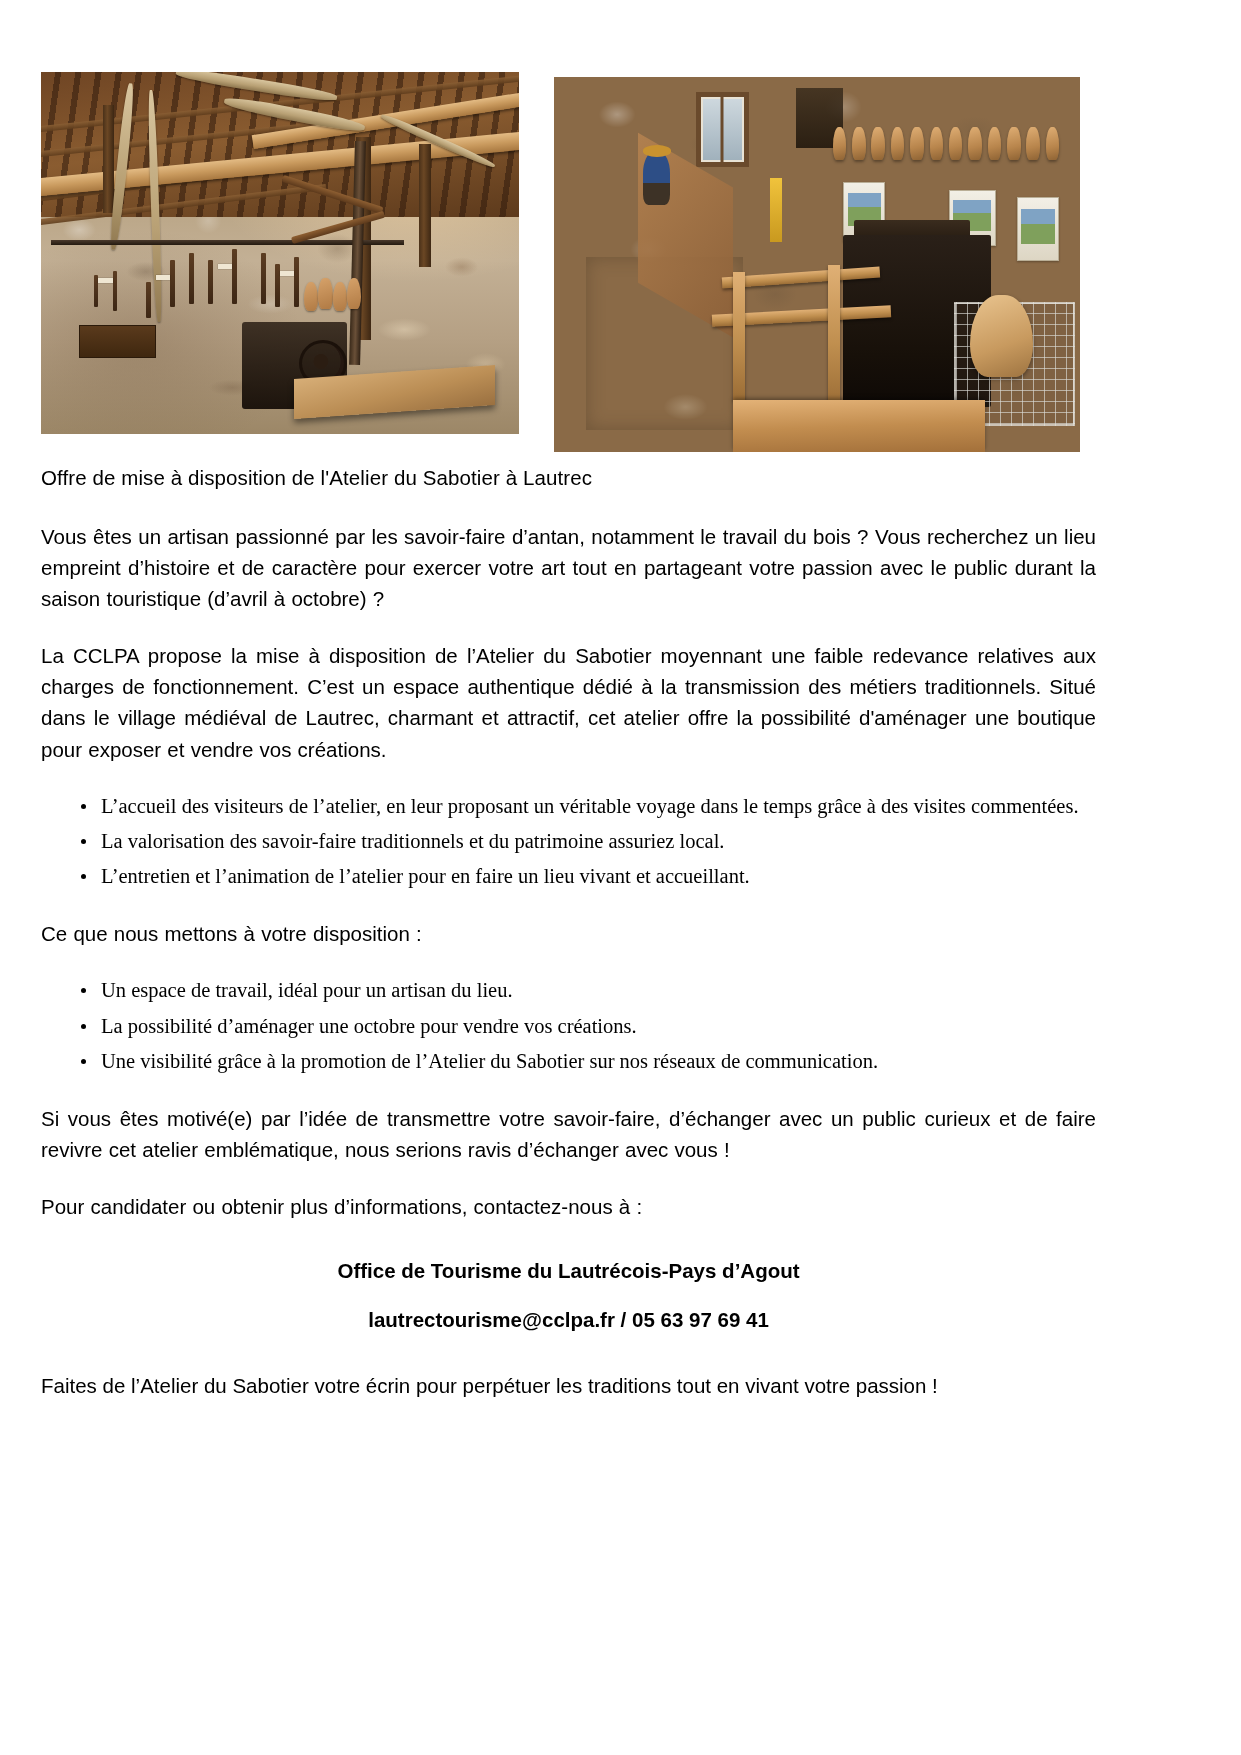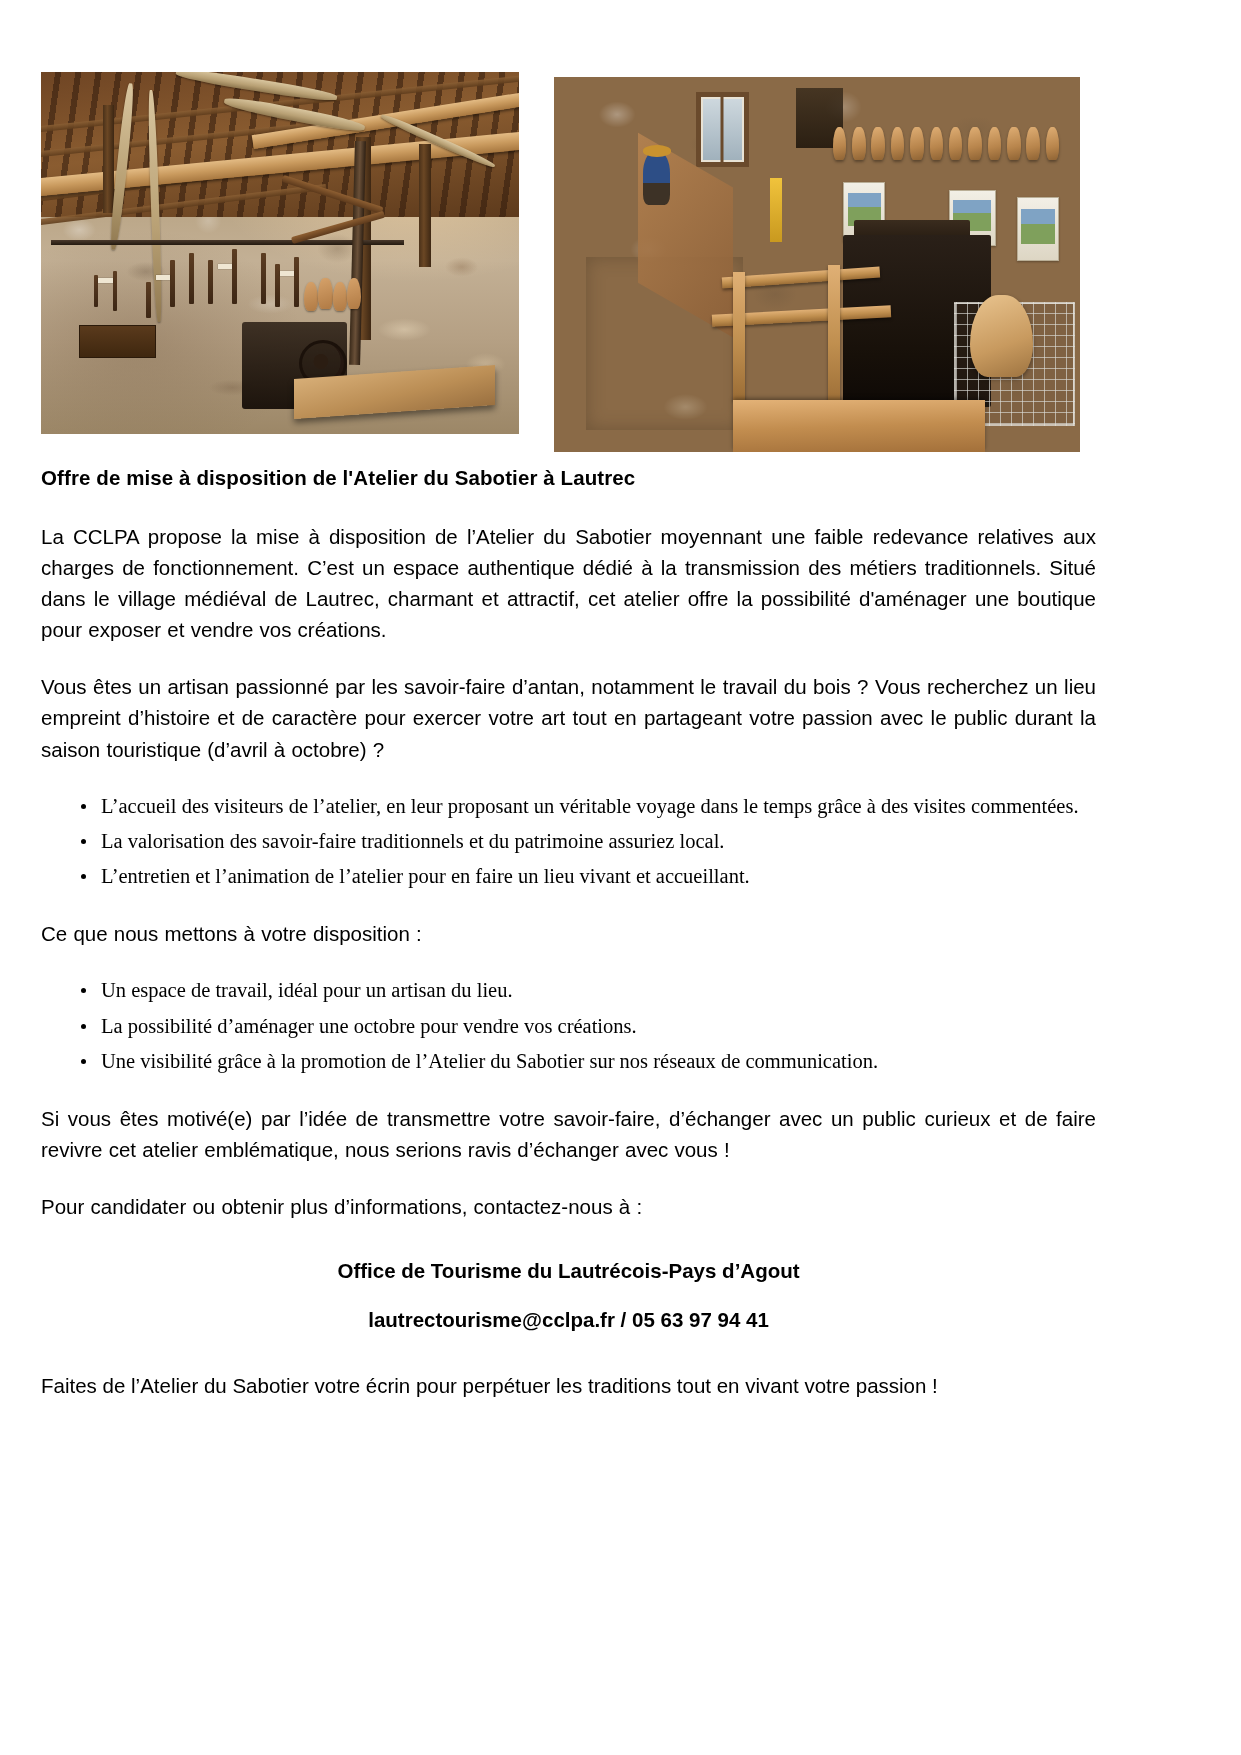--- a/index.html
+++ b/index.html
@@ -283,21 +283,21 @@
   
   .content {
     position: absolute;
     left: 41px;
     top: 465px;
     width: 1055px;
   }
 
   h1.doc-title {
     font-size: 20.5px;
-    font-weight: bold;
+    font-weight: normal;
     letter-spacing: .1px;
     margin: 0 0 30px 0;
     line-height: 1.25;
     font-family: "Liberation Sans", sans-serif;
   }
 
   p.para {
     font-family: "Liberation Sans Narrow", "Liberation Sans", sans-serif;
     font-size: 20.5px;
     line-height: 1.52;
@@ -472,23 +472,23 @@
       <div class="ph-layer R-bigclog"></div>
 
       <div class="ph-layer R-floorboard"></div>
     </div>
   </div>
 
   <div class="content">
 
     <h1 class="doc-title">Offre de mise à disposition de l'Atelier du Sabotier à Lautrec</h1>
 
+    <p class="para">Vous êtes un artisan passionné par les savoir-faire d’antan, notamment le travail du bois ? Vous recherchez un lieu empreint d’histoire et de caractère pour exercer votre art tout en partageant votre passion avec le public durant la saison touristique (d’avril à octobre) ?</p>
+
     <p class="para">La CCLPA propose la mise à disposition de l’Atelier du Sabotier moyennant une faible redevance relatives aux charges de fonctionnement. C’est un espace authentique dédié à la transmission des métiers traditionnels. Situé dans le village médiéval de Lautrec, charmant et attractif, cet atelier offre la possibilité d'aménager une boutique pour exposer et vendre vos créations.</p>
-
-    <p class="para">Vous êtes un artisan passionné par les savoir-faire d’antan, notamment le travail du bois ? Vous recherchez un lieu empreint d’histoire et de caractère pour exercer votre art tout en partageant votre passion avec le public durant la saison touristique (d’avril à octobre) ?</p>
 
 
     <ul class="bullets">
       <li>L’accueil des visiteurs de l’atelier, en leur proposant un véritable voyage dans le temps grâce à des visites commentées.</li>
       <li>La valorisation des savoir-faire traditionnels et du patrimoine assuriez local.</li>
       <li>L’entretien et l’animation de l’atelier pour en faire un lieu vivant et accueillant.</li>
     </ul>
 
     <p class="para para-left">Ce que nous mettons à votre disposition :</p>
 
@@ -497,19 +497,19 @@
       <li>La possibilité d’aménager une octobre pour vendre vos créations.</li>
       <li>Une visibilité grâce à la promotion de l’Atelier du Sabotier sur nos réseaux de communication.</li>
     </ul>
 
     <p class="para">Si vous êtes motivé(e) par l’idée de transmettre votre savoir-faire, d’échanger avec un public curieux et de faire revivre cet atelier emblématique, nous serions ravis d’échanger avec vous !</p>
 
     <p class="para para-left">Pour candidater ou obtenir plus d’informations, contactez-nous à :</p>
 
     <div class="contact-block">
       <span class="line">Office de Tourisme du Lautrécois-Pays d’Agout</span>
-      <span class="line">lautrectourisme@cclpa.fr / 05 63 97 94 41</span>
+      <span class="line">lautrectourisme@cclpa.fr / 05 63 97 69 41</span>
     </div>
 
     <p class="closing">Faites de l’Atelier du Sabotier votre écrin pour perpétuer les traditions tout en vivant votre passion !</p>
 
   </div>
 </div>
 
 </body></html>

